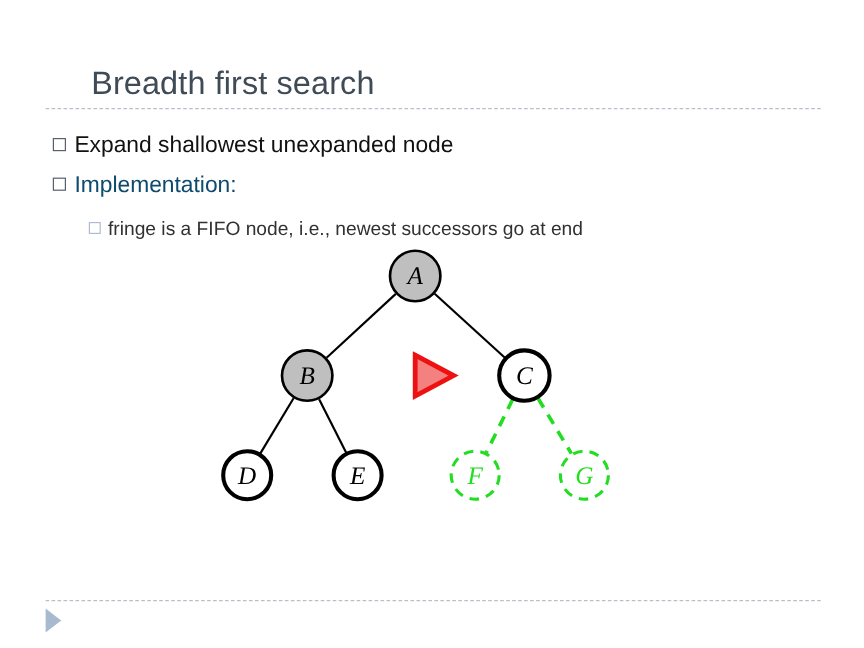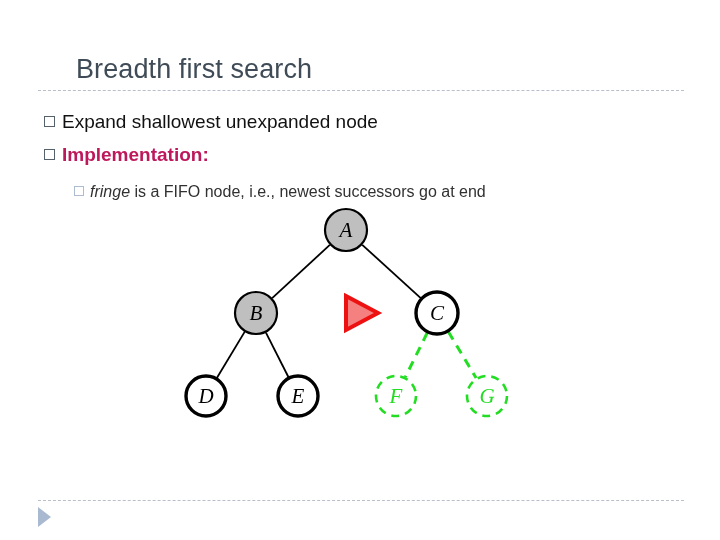--- a/index.html
+++ b/index.html
@@ -59,41 +59,41 @@
   .bullet-l1 .sq {
     display: inline-block;
     width: 9px;
     height: 9px;
     border: 1.6px solid #55616d;
     background: transparent;
     vertical-align: 1px;
     margin-right: 7px;
   }
 
-  .txt-pink { color: #be185d; font-weight: bold; }
+  .txt-pink { color: #0c4a6e; }
 
   .bullet-l2 {
     position: absolute;
     left: 74px;
     top: 181px;
     font-size: 16px;
     line-height: 21px;
     color: #313131;
     white-space: nowrap;
   }
   .bullet-l2 .sq2 {
     display: inline-block;
     width: 8px;
     height: 8px;
     border: 1.4px solid #aebcd0;
     background: transparent;
     vertical-align: 1px;
     margin-right: 6px;
   }
-  .ital { font-style: italic; }
+  .ital { }
 
   
   .figure {
     position: absolute;
     left: 0;
     top: 0;
     width: 720px;
     height: 540px;
     pointer-events: none;
   }

